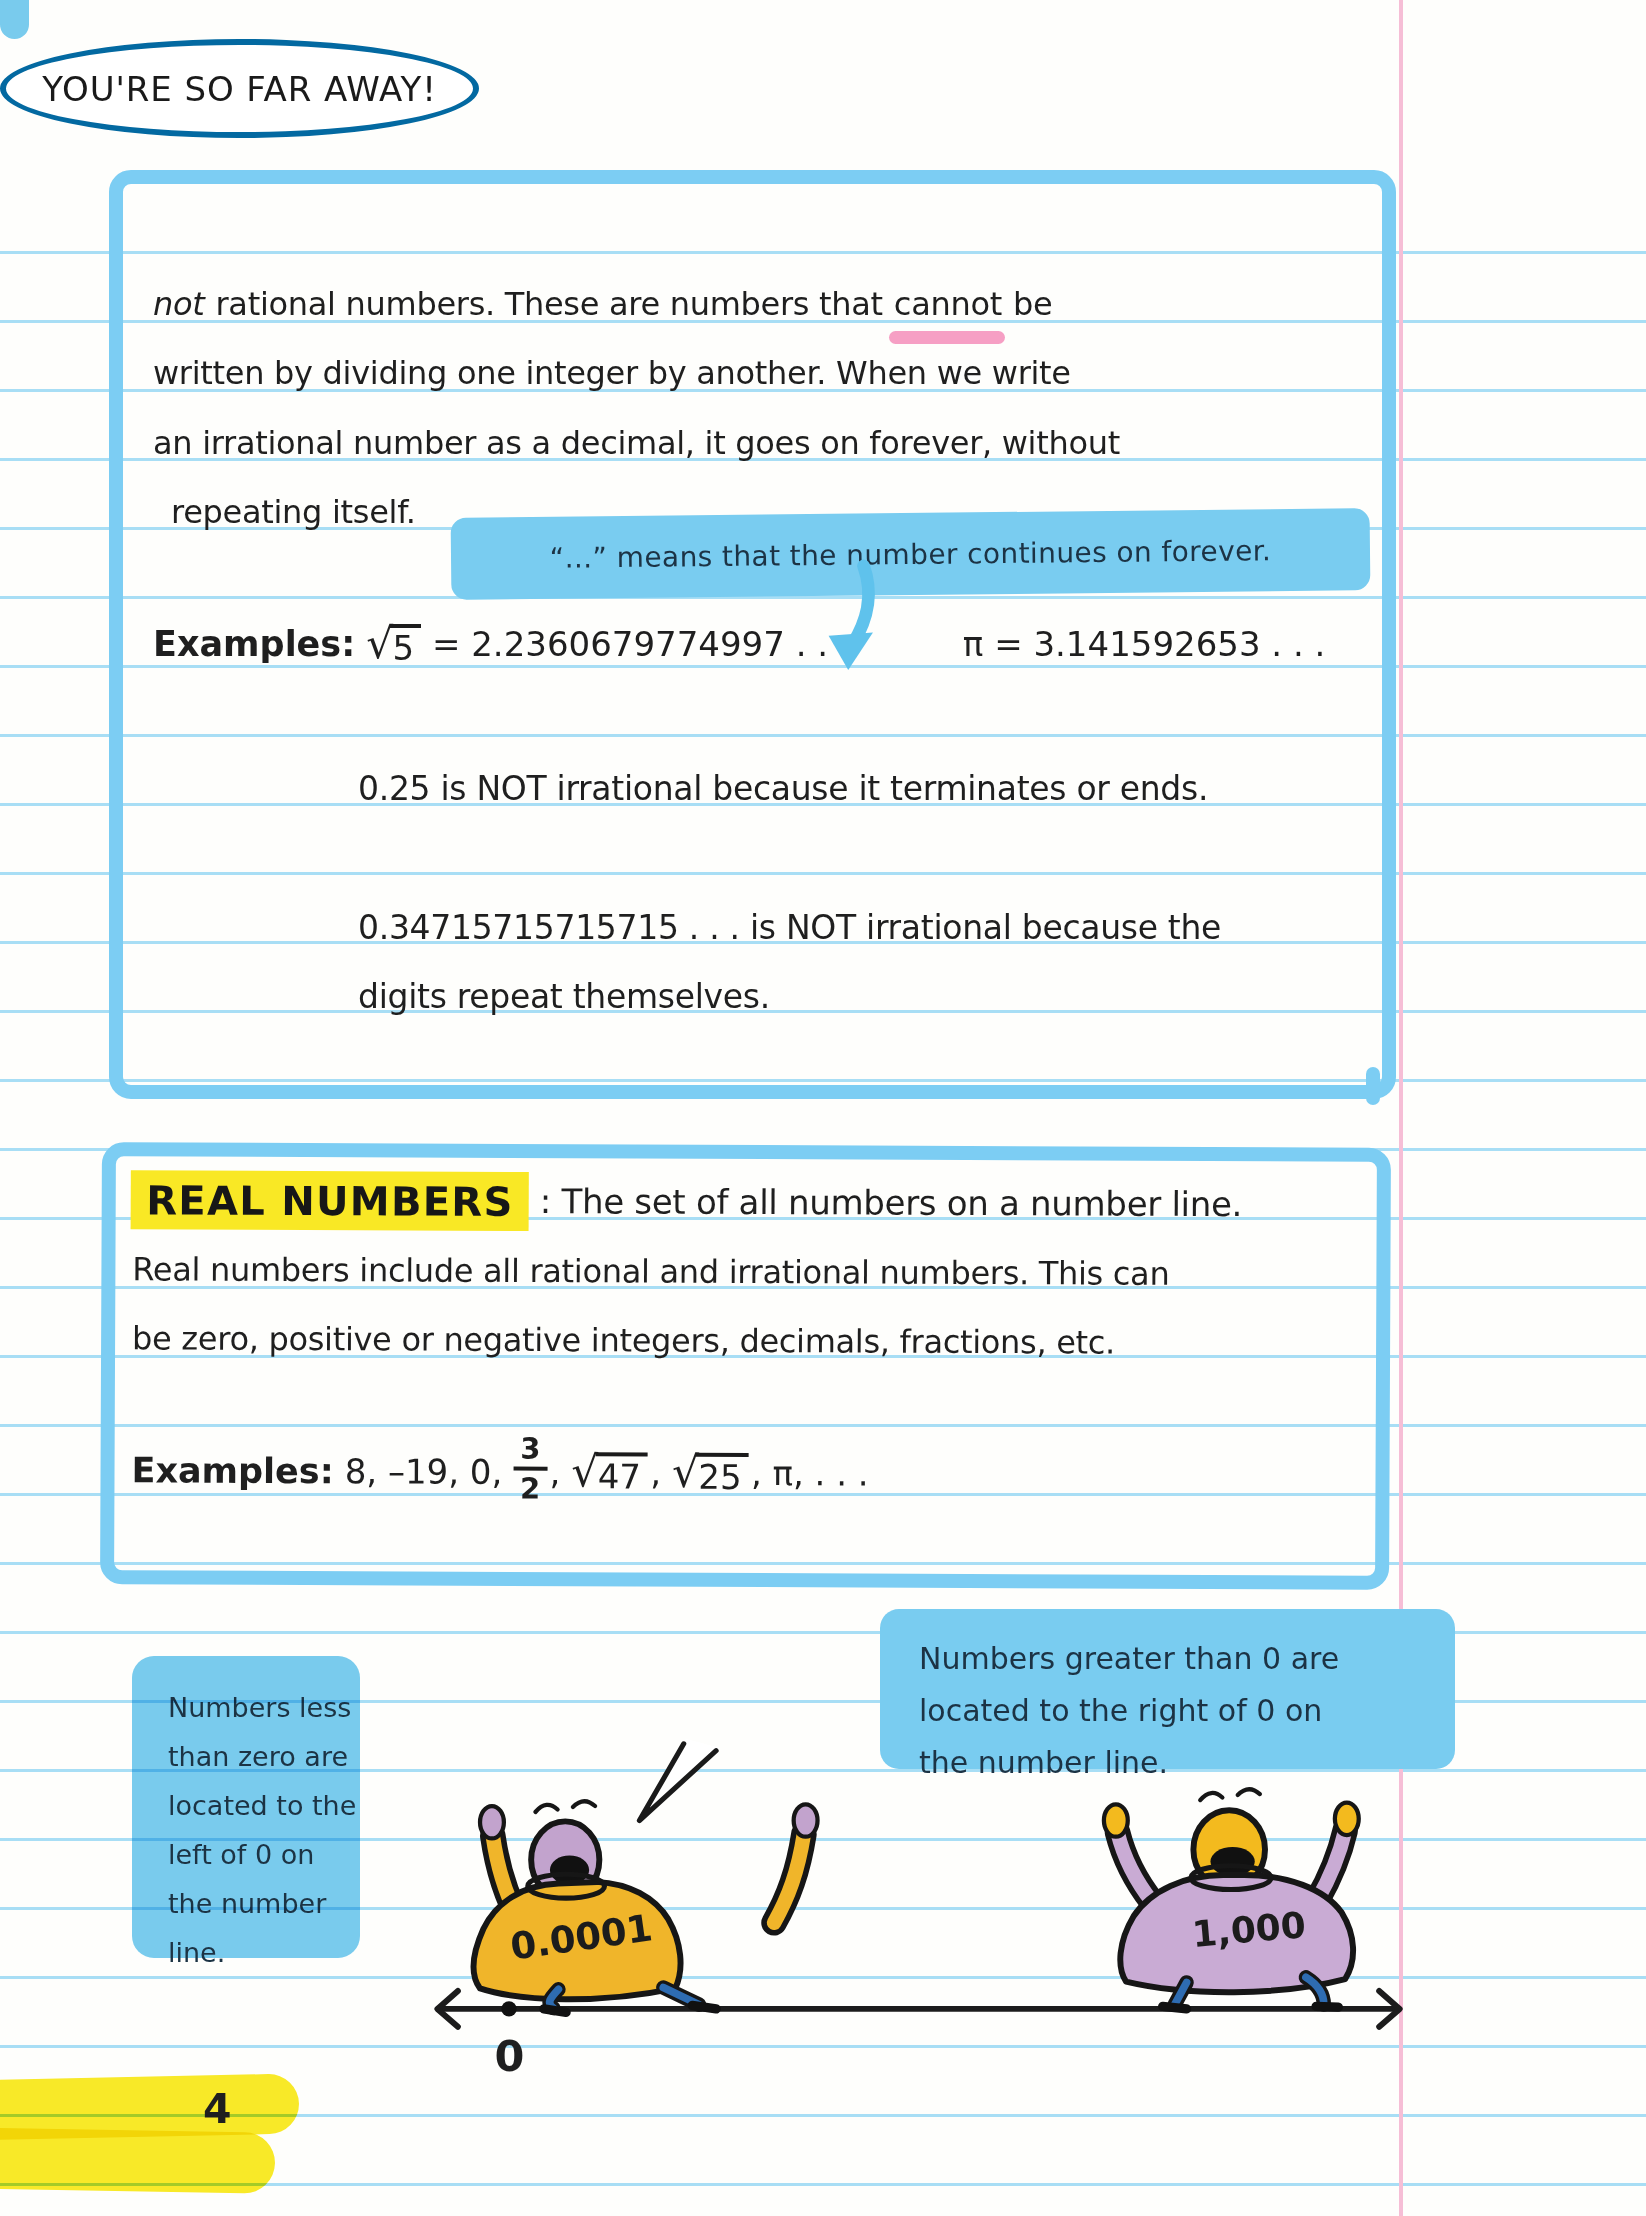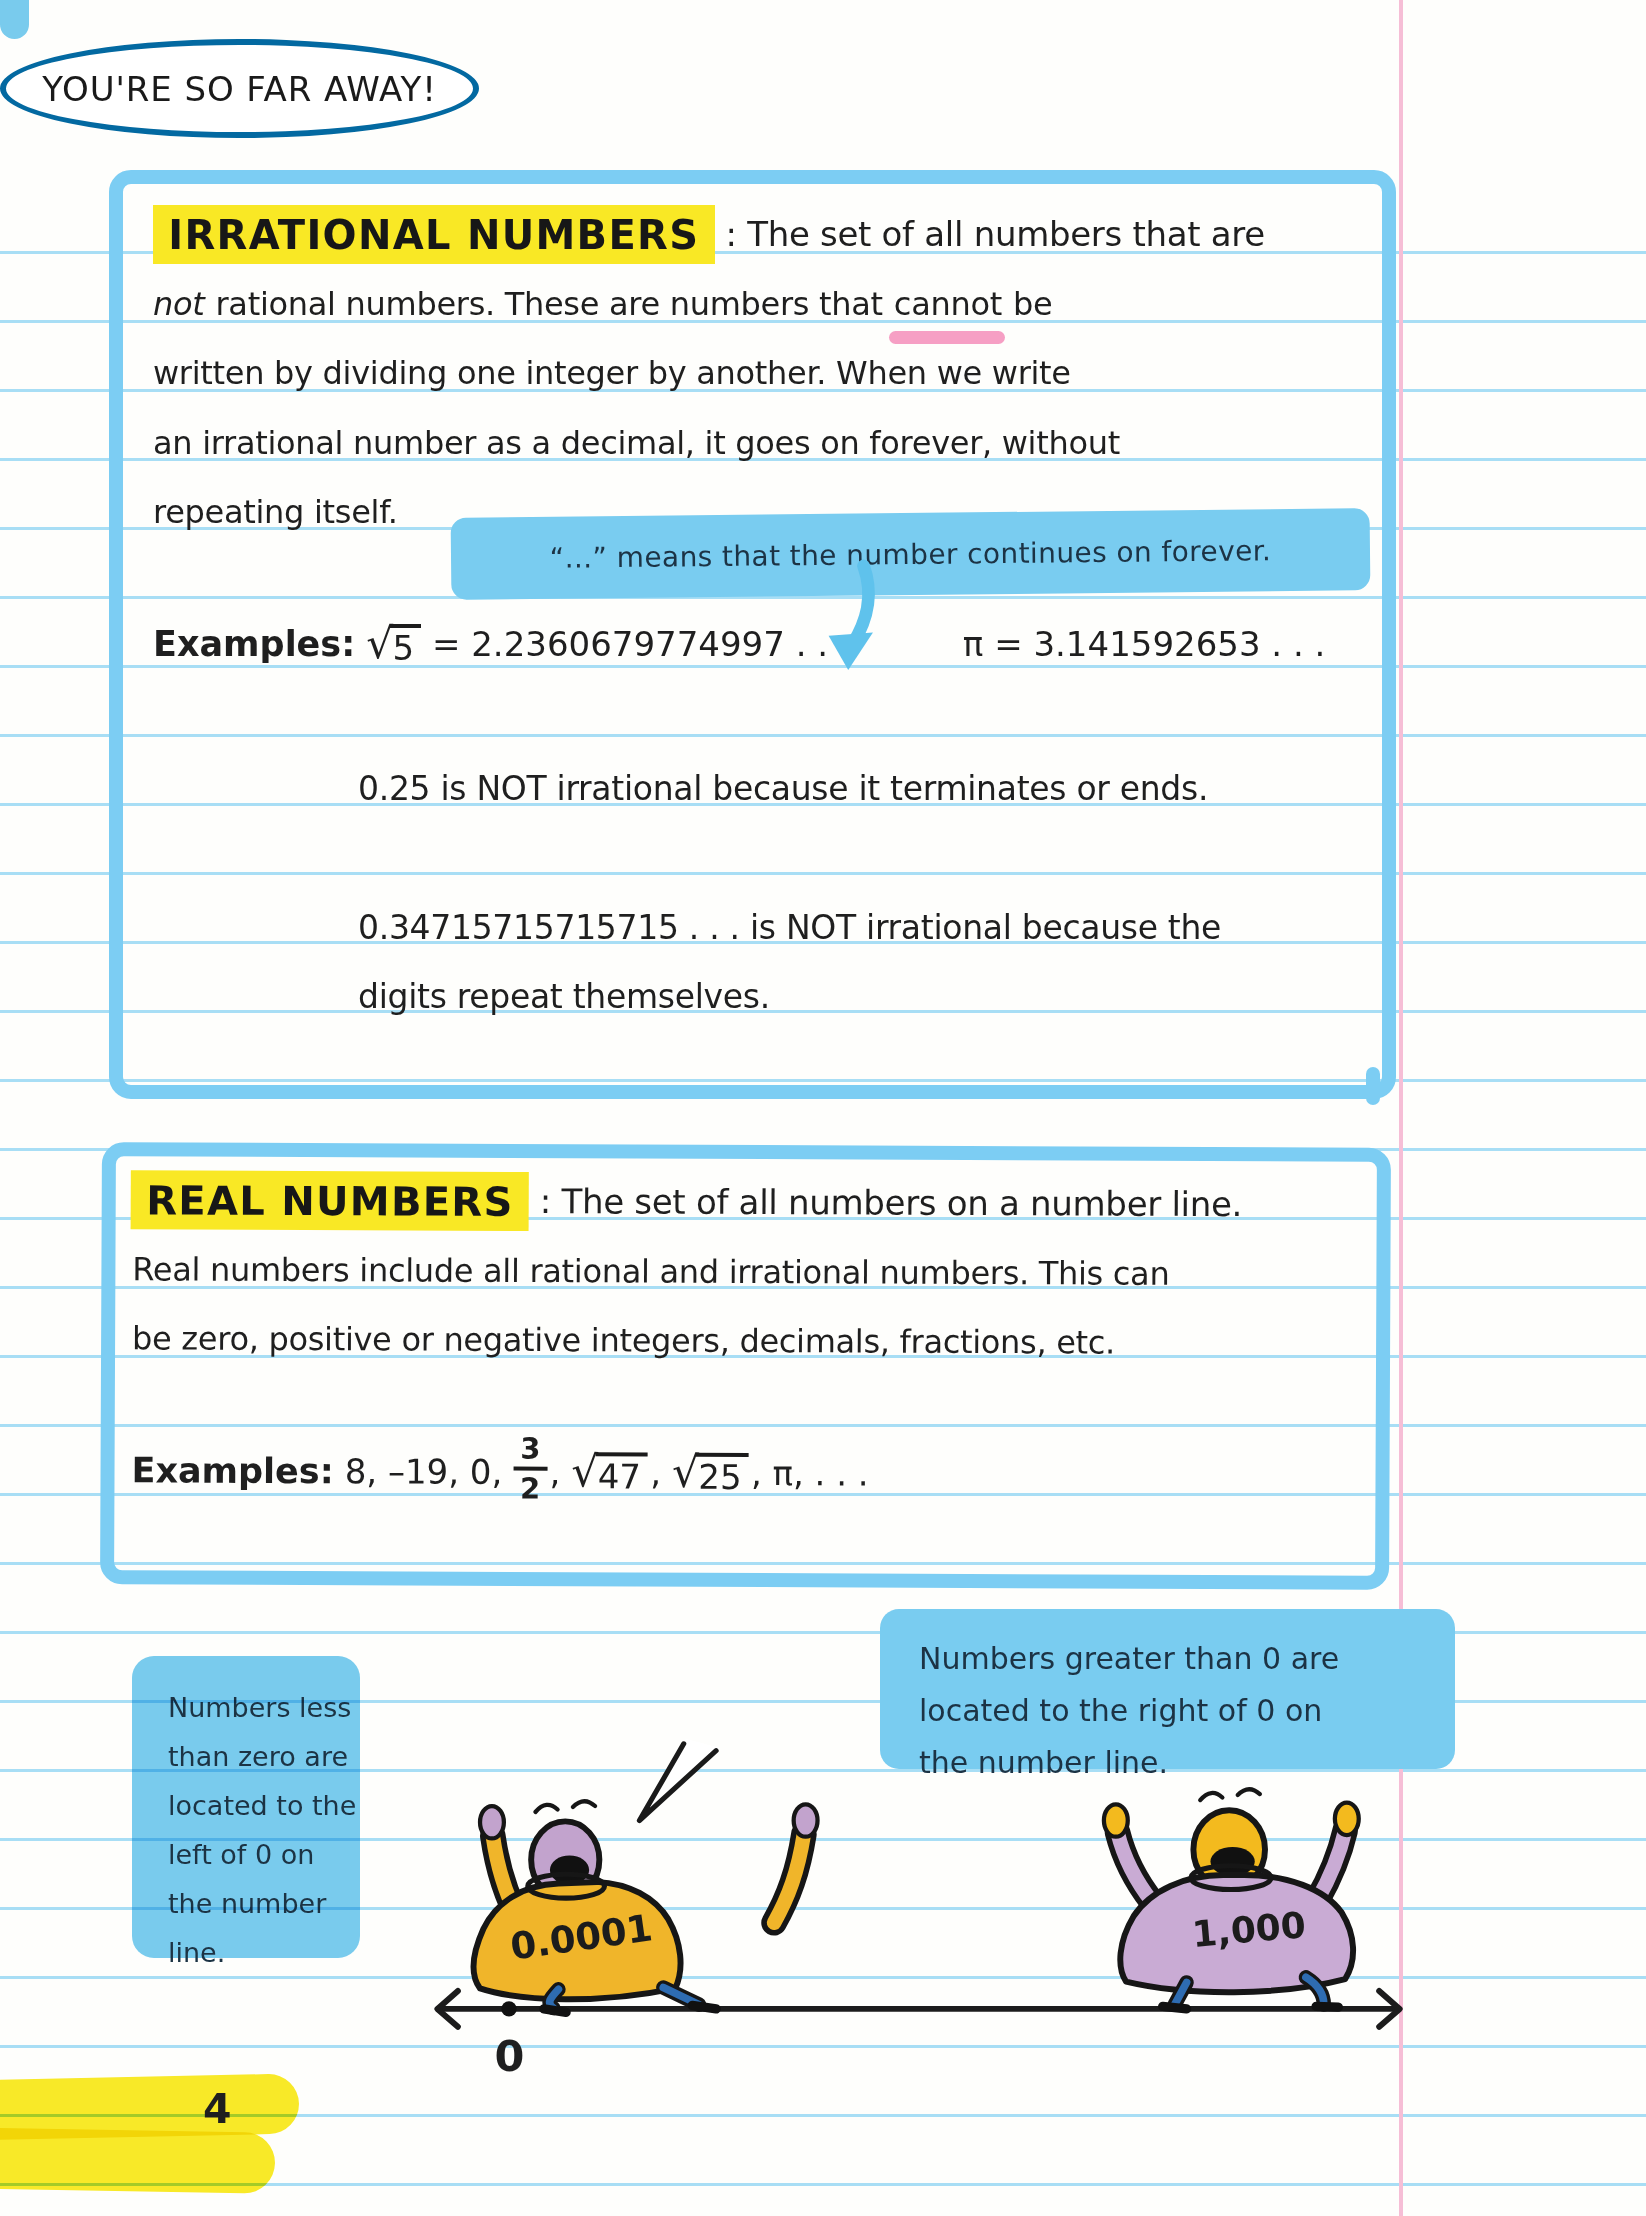--- a/index.html
+++ b/index.html
@@ -82,39 +82,35 @@
   #page-number{position:absolute;left:203px;top:2085px;font-size:41px;font-weight:900;z-index:3;}
 </style>
 </head>
 <body>
 
 <div class="ruled"></div>
 <div class="margin-line"></div>
 
 <div id="box-irrational" class="def-box">
 
-  <div class="line-row" style="left:30px;top:20.5px;">
-    <span class="hl">IRRATIONAL NUMBERS</span>
-    <span class="def-line" style="font-size:34px;">: The set of all numbers that are</span>
-  </div>
 
   <div class="line-row" style="left:30px;top:101px;justify-content:space-between;">
     <span class="def-line italic">not</span>
     <span class="def-line">rational numbers. These are numbers that</span>
     <span class="def-line u-pink">cannot</span>
     <span class="def-line">be</span>
   </div>
 
   <div class="line-row" style="left:30px;top:170px;">
     <span class="def-line">written by dividing one integer by another. When we write</span>
   </div>
   <div class="line-row" style="left:30px;top:240px;">
     <span class="def-line">an irrational number as a decimal, it goes on forever, without</span>
   </div>
-  <div class="line-row" style="left:30px;top:309px;">
+  <div class="line-row" style="left:48px;top:309px;">
     <span class="def-line">repeating itself.</span>
   </div>
 
   <div id="callout-forever" class="callout">
     <span>“...” means that the number continues on forever.</span>
   </div>
 
   <div class="line-row" style="left:30px;top:440px;right:25.6px;">
     <span class="ex-label">Examples:</span>
     <span class="rad">

